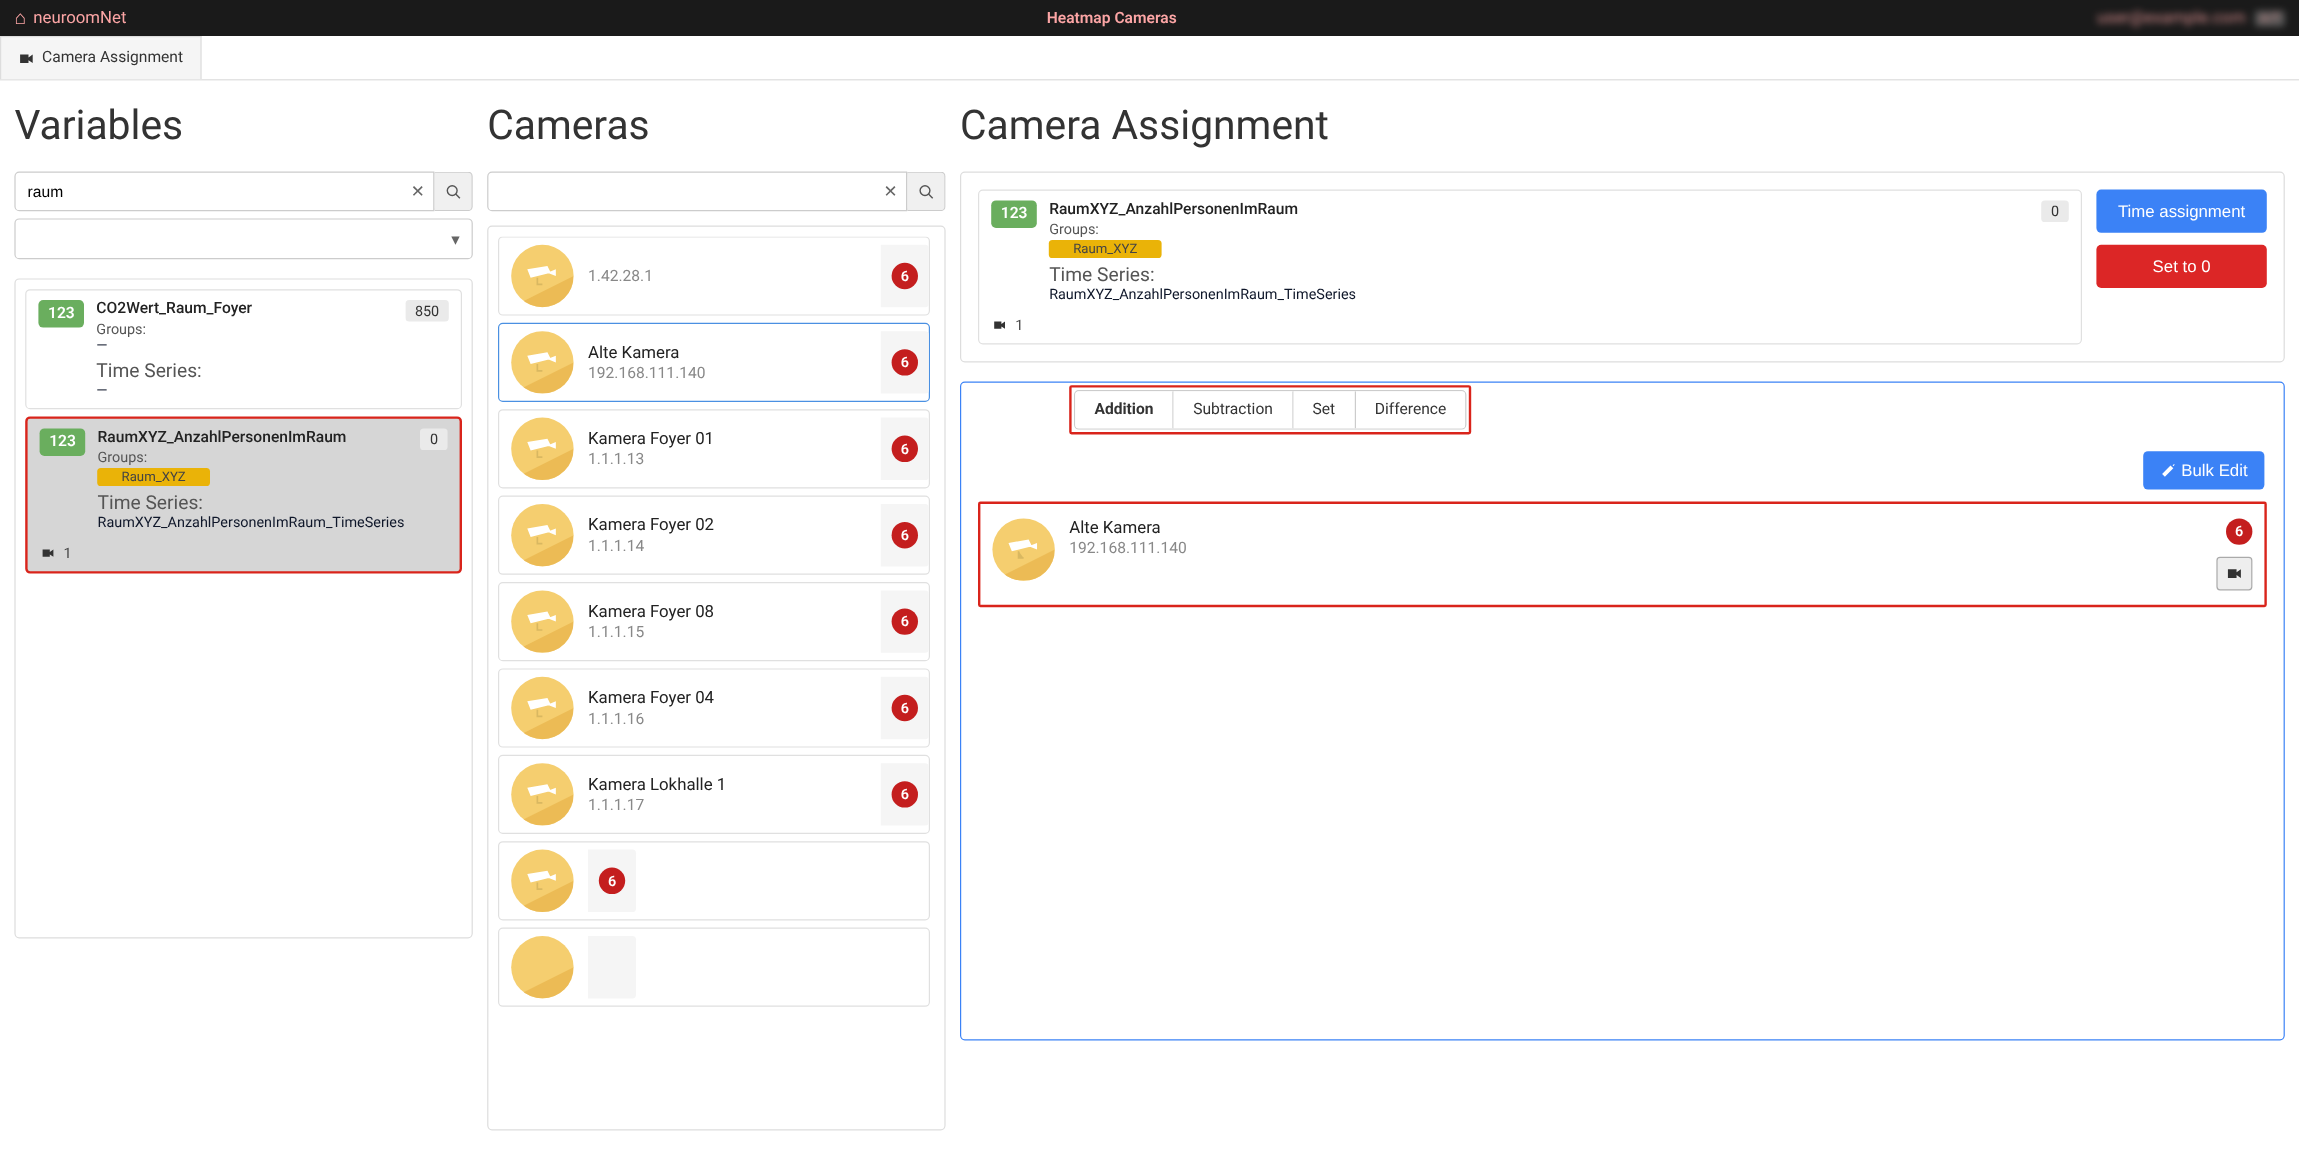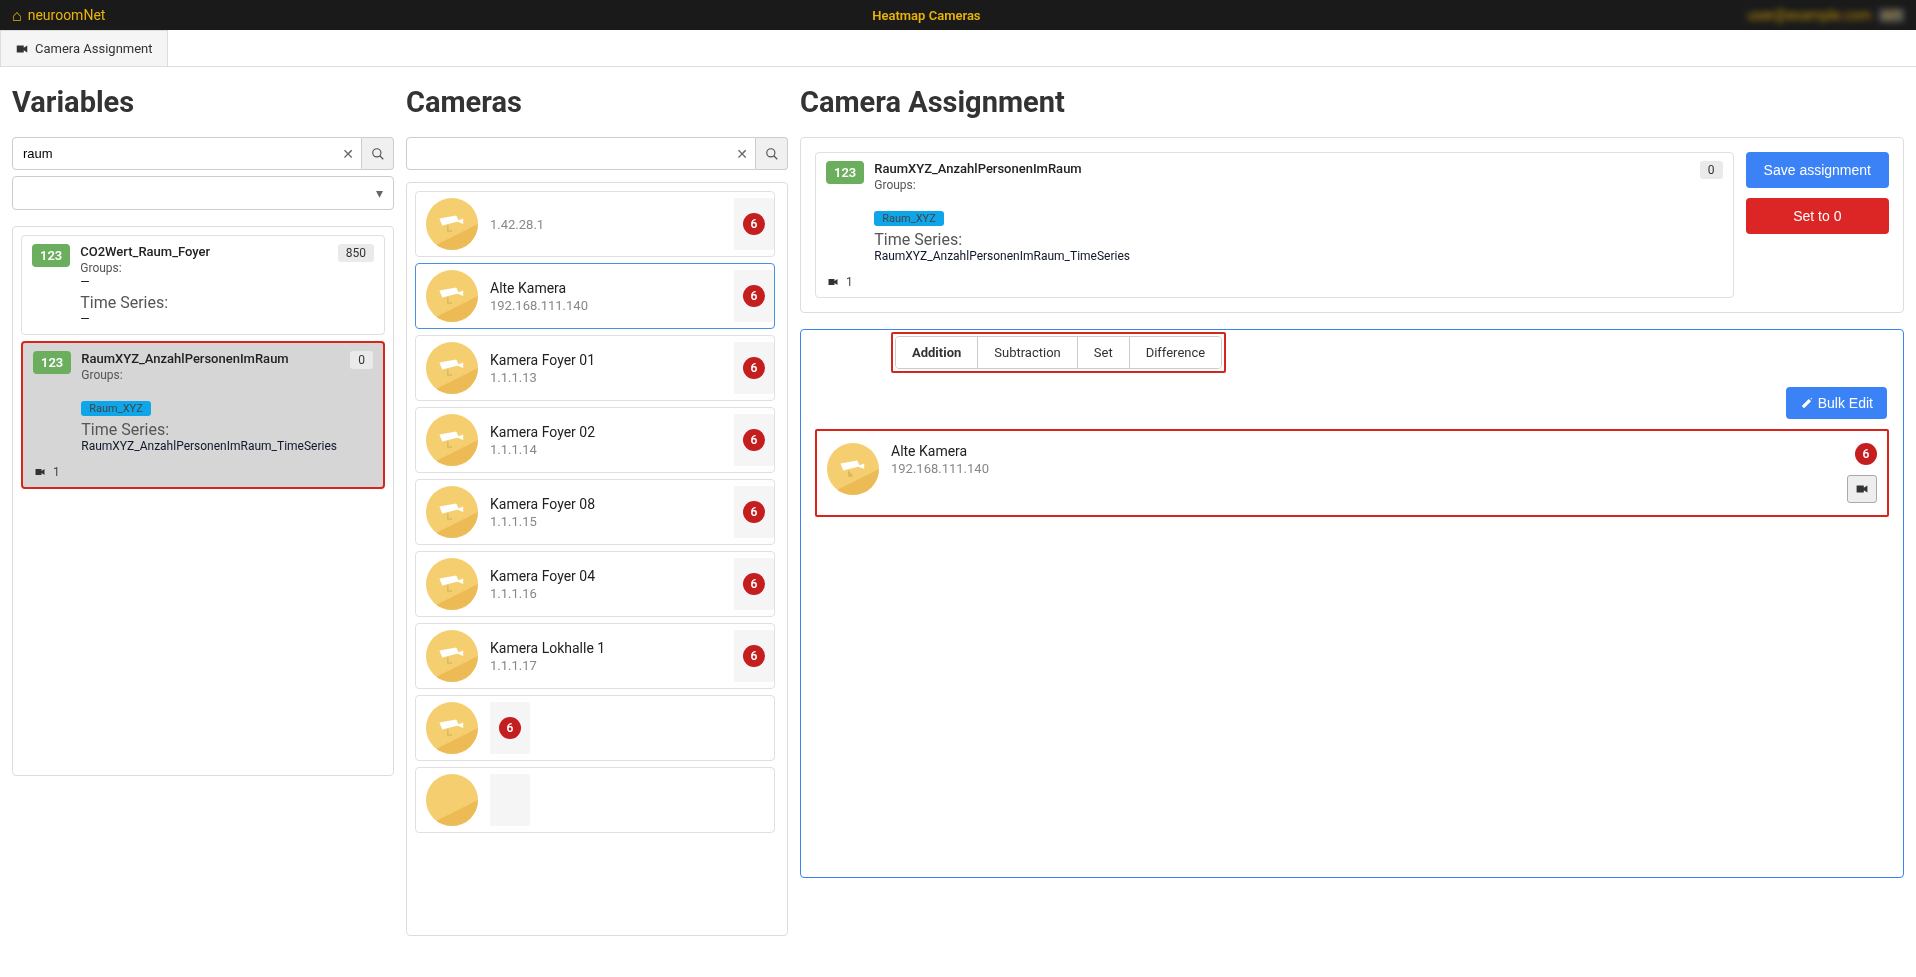--- a/index.html
+++ b/index.html
@@ -1,47 +1,47 @@
 <!DOCTYPE html>
 <html><head>
 <meta charset="utf-8">
 <style>
 * { box-sizing: border-box; margin: 0; padding: 0; }
 body { font-family: -apple-system, BlinkMacSystemFont, "Segoe UI", Roboto, sans-serif; background: #fff; font-size: 14px; color: #333; }
-.topbar { background: #1a1a1a; color: #eab308; display: flex; align-items: center; height: 30px; padding: 0 12px; }
+.topbar { background: #1a1a1a; color: #fca5a5; display: flex; align-items: center; height: 30px; padding: 0 12px; }
 .topbar-left { display:flex; align-items:center; gap:6px; }
 .topbar-title { flex:1; text-align:center; font-weight:600; font-size:13px; }
 .topbar-right { display:flex; align-items:center; gap:8px; filter: blur(3px); opacity:.8;}
 .subbar { border-bottom:1px solid #ddd; padding:0; }
 .tab-btn { display:inline-flex; align-items:center; gap:6px; padding:10px 14px; border:1px solid #ddd; border-bottom:none; background:#f5f5f5; font-size:13px; }
 .main { display:flex; gap:12px; padding:12px; align-items:flex-start; }
 .col { display:flex; flex-direction:column; }
 .col1 { width:382px; }
 .col2 { width:382px; }
 .col3 { flex:1; }
-h1.section-title { font-size:29px; font-weight:700; margin:6px 0 18px; }
+h1.section-title { font-size:34px; font-weight:400; margin:6px 0 18px; }
 .search-row { display:flex; gap:0; margin-bottom:6px; }
 .search-input-wrap { position:relative; flex:1; }
 .search-input { width:100%; border:1px solid #ccc; border-radius:4px 0 0 4px; padding:8px 28px 8px 10px; font-size:13px; }
 .clear-x { position:absolute; right:8px; top:50%; transform:translateY(-50%); color:#666; cursor:pointer; font-size:14px;}
 .search-btn { width:32px; border:1px solid #ccc; border-left:none; border-radius:0 4px 4px 0; background:#f0f0f0; display:flex; align-items:center; justify-content:center; cursor:pointer;}
 .dropdown-empty { border:1px solid #ccc; border-radius:4px; height:34px; display:flex; align-items:center; justify-content:flex-end; padding:0 10px; margin-bottom:16px; color:#666; cursor:pointer;}
 .list-panel { border:1px solid #ddd; border-radius:4px; padding:8px; height:550px; overflow:visible; position:relative;}
 .var-card { border:1px solid #e0e0e0; border-radius:4px; margin-bottom:6px; display:flex; flex-direction:column; }
 .var-card.selected { background:#d6d6d6; border:2px solid #d9241b; }
 .var-card-top { display:flex; padding:8px 10px; gap:10px; align-items:flex-start; }
 .var-badge { background:#6aae5e; color:#fff; border-radius:4px; padding:4px 8px; font-size:13px; font-weight:600; }
 .var-card.selected .var-badge { background:#6aae5e; }
 .var-info { flex:1; font-size:13px; color:#333; }
 .var-info .name { font-weight:500; color:#222; margin-bottom:2px;}
 .var-info .sub { color:#555; font-size:12px; margin-top:2px;}
 .var-info .ts { color:#555; font-size:16px; margin-top:4px;}
 .var-info .ts-val { color:#0f172a; font-size:12px;}
 .var-val { background:#eaeaea; border-radius:3px; padding:2px 8px; font-size:12px; color:#333; }
-.var-chip { display:inline-block; background:#0ea5e9; border-radius:3px; padding:1px 8px; font-size:11px; color:#444; margin-top:19px;}
+.var-chip { display:inline-block; background:#eab308; border-radius:3px; padding:1px 20px; font-size:11px; color:#444; margin-top:2px;}
 .var-card-bottom { display:flex; align-items:center; gap:6px; padding:4px 10px 8px; font-size:12px; color:#444;}
 .cam-list { border:1px solid #ddd; border-radius:4px; padding:8px; height:754px; overflow:hidden; position:relative;}
 .cam-scroll { height:100%; overflow-y:auto; padding-right:4px;}
 .cam-scroll::-webkit-scrollbar { width:8px; }
 .cam-scroll::-webkit-scrollbar-thumb { background:#bbb; border-radius:4px; }
 .cam-card { border:1px solid #e0e0e0; border-radius:4px; margin-bottom:6px; display:flex; align-items:center; padding:6px 0 6px 10px; gap:12px; }
 .cam-card.active { border:1px solid #4a90e2; }
 .cam-icon { width:52px; height:52px; border-radius:50%; background:#f5ce6f; display:flex; align-items:center; justify-content:center; flex-shrink:0; position:relative; overflow:hidden;}
 .cam-icon::after { content:''; position:absolute; bottom:0; left:0; width:100%; height:50%; background:#e8b44a; clip-path: polygon(0 100%, 100% 100%, 100% 0); opacity:.7;}
 .cam-icon svg { position:relative; z-index:1;}
@@ -319,21 +319,21 @@
         <div class="var-card-bottom">
           <span>
             <svg width="14" height="10" viewBox="0 0 24 20">
                 <path fill="#333" d="M3 4h12v12H3z M15 8l6-4v12l-6-4z"></path>
               </svg>
           </span>
           <span>1</span>
         </div>
       </div>
       <div class="assign-btns">
-        <button class="btn btn-blue">Save assignment</button>
+        <button class="btn btn-blue">Time assignment</button>
         <button class="btn btn-red">Set to 0</button>
       </div>
     </div>
 
     <div style="border:1px solid #3b82f6; border-radius:4px; padding-top:0; padding-bottom:360px; ">
       <div style="padding:2px 0 0 0;">
         <div class="op-tabs-wrap">
           <div class="op-tabs">
             <div class="op-tab active">Addition</div>
             <div class="op-tab">Subtraction</div>

